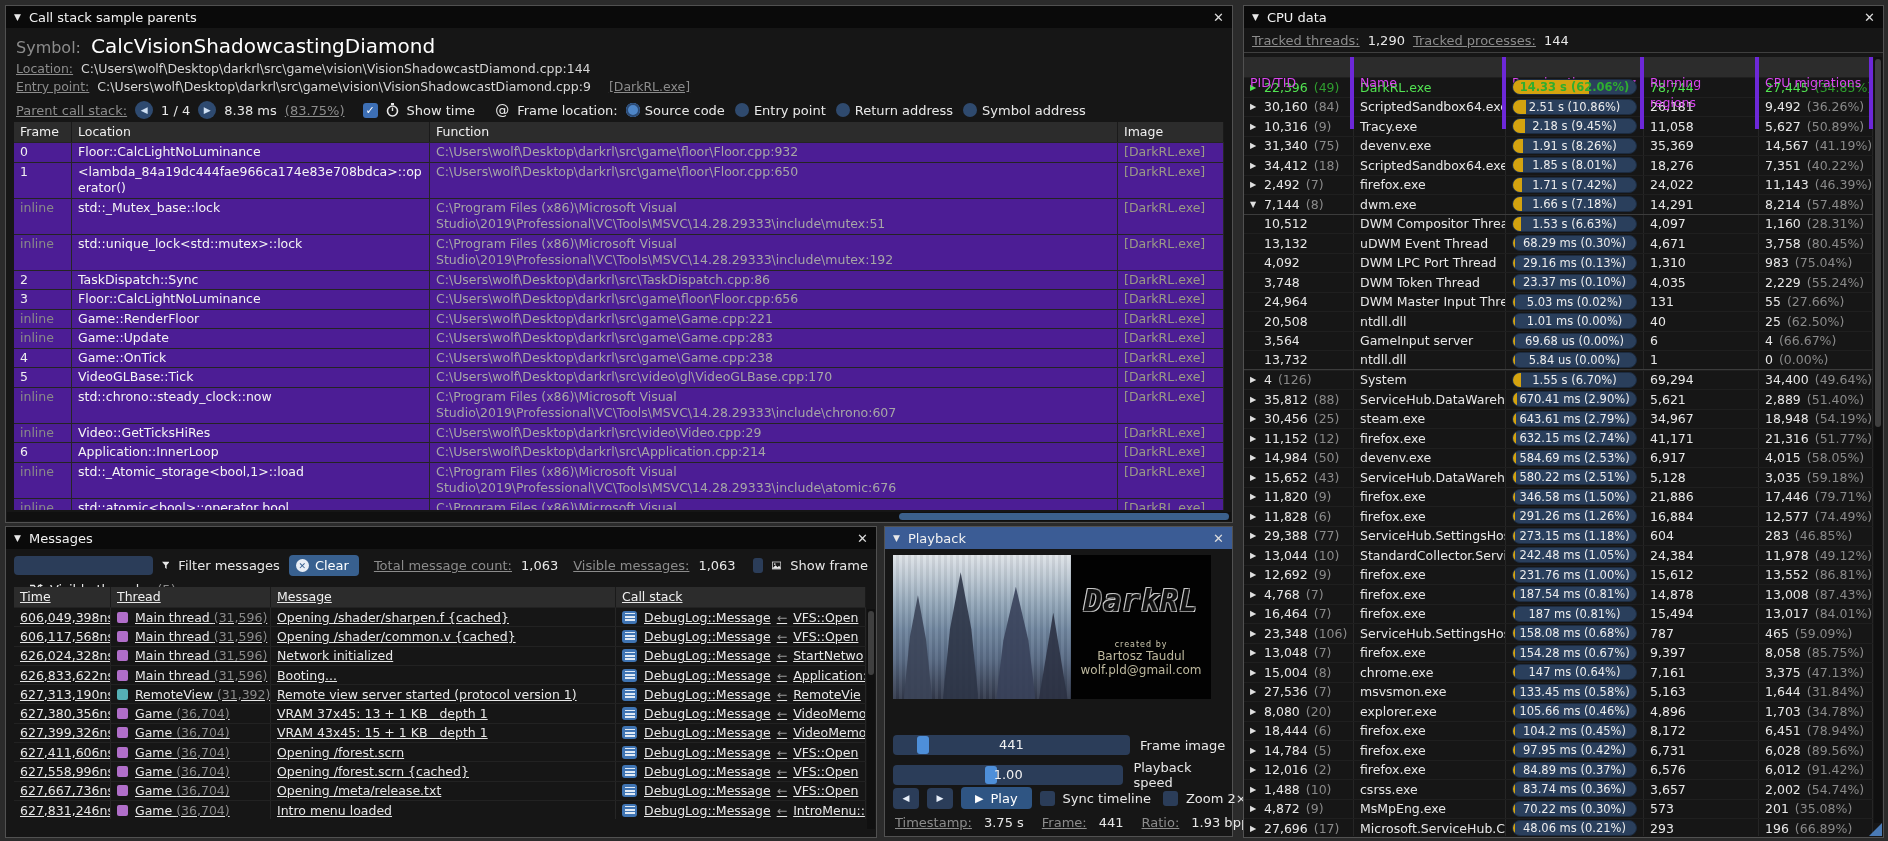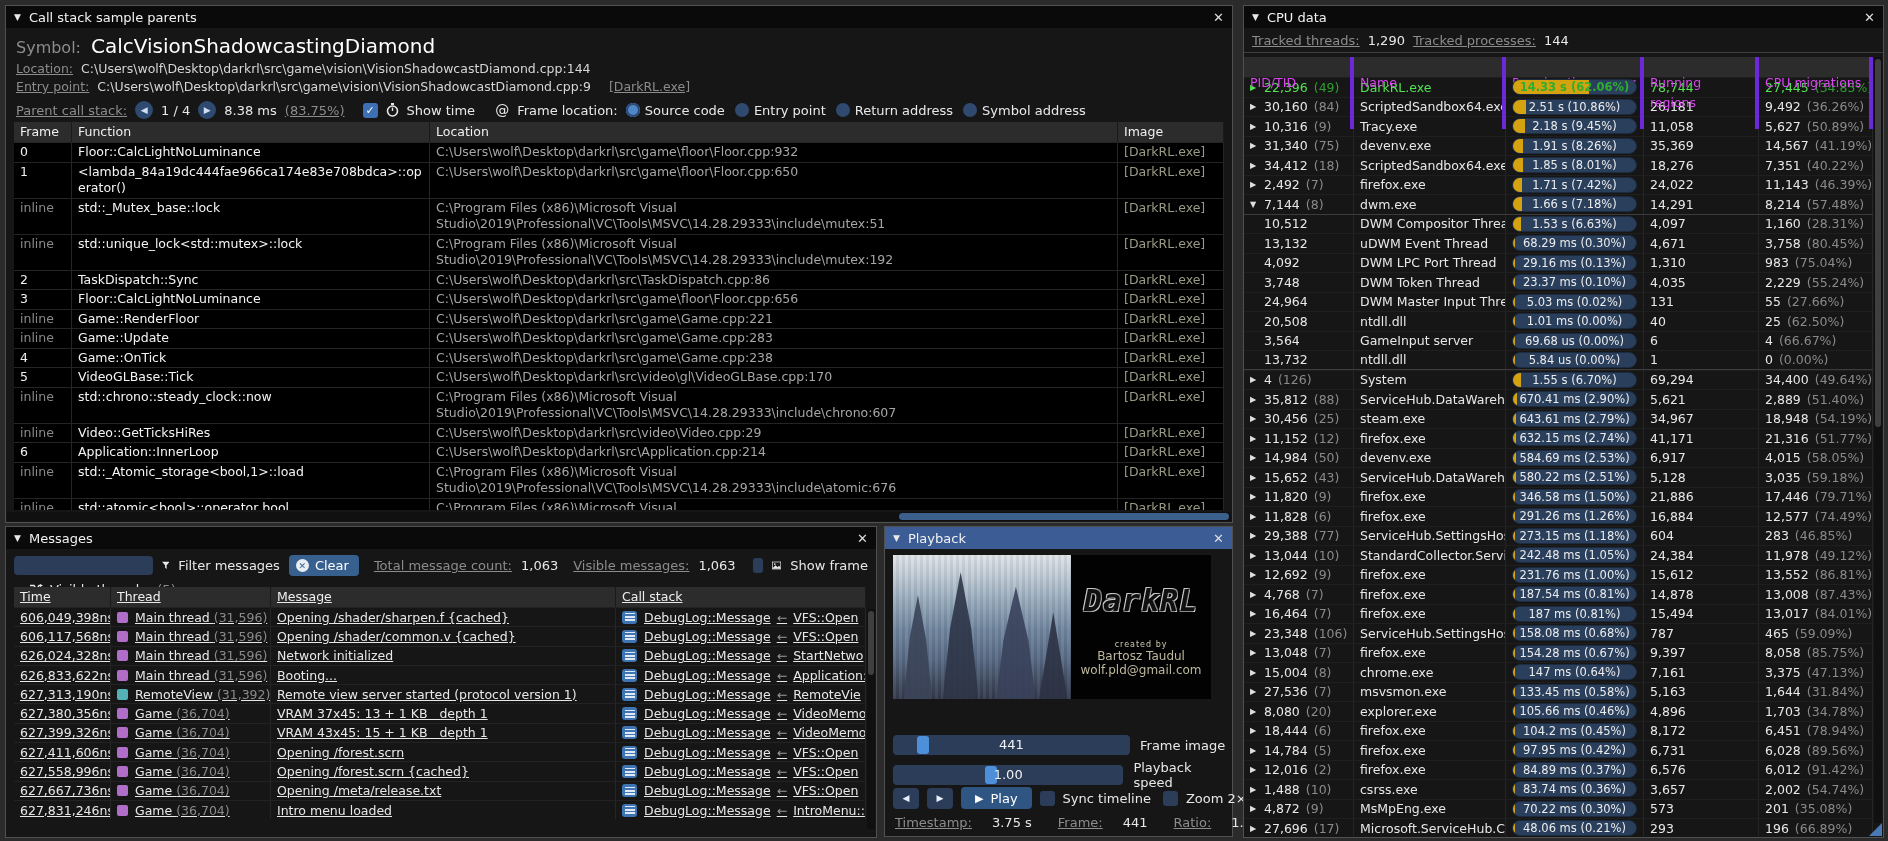--- a/index.html
+++ b/index.html
@@ -25,21 +25,21 @@
   .info-val { color:#d6d6d6; }
   .parent-row { margin-top:7px; display:flex; align-items:center; gap:8px; font-size:13px; white-space:nowrap; }
   .navbtn { width:18px; height:18px; border-radius:50%; background:#2e4a70; color:#cfe0f4; font-size:9px; display:flex; align-items:center; justify-content:center; cursor:pointer; }
   .chk { width:15px; height:15px; border-radius:3px; background:#2b3d59; display:inline-flex; align-items:center; justify-content:center; font-size:11px; color:#fff; cursor:pointer; }
   .chk.on { background:#3d6fb5; }
   .radio { width:14px; height:14px; border-radius:50%; background:#2f4a6e; display:inline-block; cursor:pointer; }
   .radio.sel { background:#4e86c8; box-shadow:inset 0 0 0 2px #2b4a74, inset 0 0 0 7px #4e86c8; }
   .rlabel { margin-left:5px; margin-right:10px; }
   .at-icon { font-size:14px; color:#e8e8e8; }
 
-  .cs-table { position:absolute; left:8px; right:8px; top:116px; bottom:12px; overflow:hidden; font-size:12.5px; background:#000000; }
+  .cs-table { position:absolute; left:8px; right:8px; top:116px; bottom:12px; overflow:hidden; font-size:12.5px; background:#4c1d95; }
   .cs-hrow, .cs-row { display:grid; grid-template-columns:58px 358px 688px 1fr; }
   .cs-hrow { background:#2c2c2c; height:20px; line-height:20px; }
   .cs-hrow > div { padding:0 6px; border-right:1px solid #1a1a1a; color:#f0f0f0; }
   .cs-row { border-top:1px solid #242424; }
   .cs-row > div { padding:1px 6px; border-right:1px solid #262626; line-height:16.5px; overflow-wrap:anywhere; }
   .c-frame { color:#f0f0f0; }
   .c-frame.inl { color:#8a8a8a; }
   .c-fn { color:#f4f4f4; }
   .c-loc { color:#a6a6a6; }
   .c-img { color:#9a9a86; }
@@ -83,21 +83,21 @@
   .logo-text { margin-top:28px; font-family:"DejaVu Sans Mono","Liberation Mono",monospace; font-size:30px; font-weight:bold; font-style:italic; letter-spacing:1px; color:#101010;
     text-shadow:-1px -1px 0 #c9c9c9, 1px -1px 0 #8a8a8a, -1px 1px 0 #8a8a8a, 1px 1px 0 #cfcfcf; }
   .credit1 { margin-top:22px; font-size:8px; color:#cfcab0; letter-spacing:1px; }
   .credit2 { font-size:12px; color:#bdb89e; }
   .slider-row { position:absolute; left:8px; display:flex; align-items:center; gap:10px; font-size:13px; }
   .slider { position:relative; width:237px; height:20px; background:#2b3d59; border-radius:4px; text-align:center; line-height:20px; color:#f2f2f2; cursor:pointer; }
   .slider .sthumb { position:absolute; top:1px; bottom:1px; width:12px; background:#4e8fd9; border-radius:3px; }
   .pb-buttons { position:absolute; left:8px; display:flex; align-items:center; gap:8px; font-size:13px; white-space:nowrap; }
   .sqbtn { width:26px; height:21px; background:#2b3d59; border-radius:4px; color:#e8f0fa; font-size:9px; display:flex; align-items:center; justify-content:center; cursor:pointer; }
   .playbtn { display:flex; align-items:center; gap:7px; height:22px; padding:0 14px; background:#2f5583; border-radius:4px; color:#fff; cursor:pointer; }
-  .pb-stats { position:absolute; left:10px; display:flex; gap:20px; font-size:13px; white-space:nowrap; }
+  .pb-stats { position:absolute; left:10px; display:flex; gap:12px; font-size:13px; white-space:nowrap; }
 
   
   #cpu { left:1243px; top:5px; width:641px; height:833px; }
   .cpu-tracked { display:flex; gap:8px; align-items:center; padding:5px 8px 4px 8px; font-size:13px; border-bottom:1px solid #3f3f3f; }
   .cpu-table { position:absolute; left:0; right:10px; top:51px; bottom:1px; overflow:hidden; font-size:12.5px; }
   .cpu-hrow, .cpu-row { display:grid; grid-template-columns:110px 152px 138px 115px 1fr; }
   .cpu-hrow { background:#2c2c2c; height:20px; line-height:20px; }
   .cpu-hrow > div { padding:16px 6px; color:#d946ef; border-right:4px solid #6d28d9; position:relative; }
   .cpu-row { height:19.5px; align-items:center; border-top:1px solid #1f1f1f; }
   .cpu-row > div { padding:0 6px; overflow:hidden; white-space:nowrap; border-right:1px solid #262626; height:100%; display:flex; align-items:center; }
@@ -167,22 +167,22 @@
             <span class="radio"></span>
             <span class="rlabel">Return address</span>
             <span class="radio"></span>
             <span class="rlabel">Symbol address</span>
           </span>
       </div>
     </div>
     <div class="cs-table">
       <div class="cs-hrow" id="cs-header">
           <div>Frame</div>
+          <div>Location</div>
           <div>Function</div>
-          <div>Location</div>
           <div>Image</div>
         </div>
       <div id="cs-rows">
           <div class="cs-row">
             <div class="c-frame">0</div>
             <div class="c-fn">Floor::CalcLightNoLuminance</div>
             <div class="c-loc">C:\Users\wolf\Desktop\darkrl\src\game\floor\Floor.cpp:932</div>
             <div class="c-img">[DarkRL.exe]</div>
           </div>
           <div class="cs-row">

